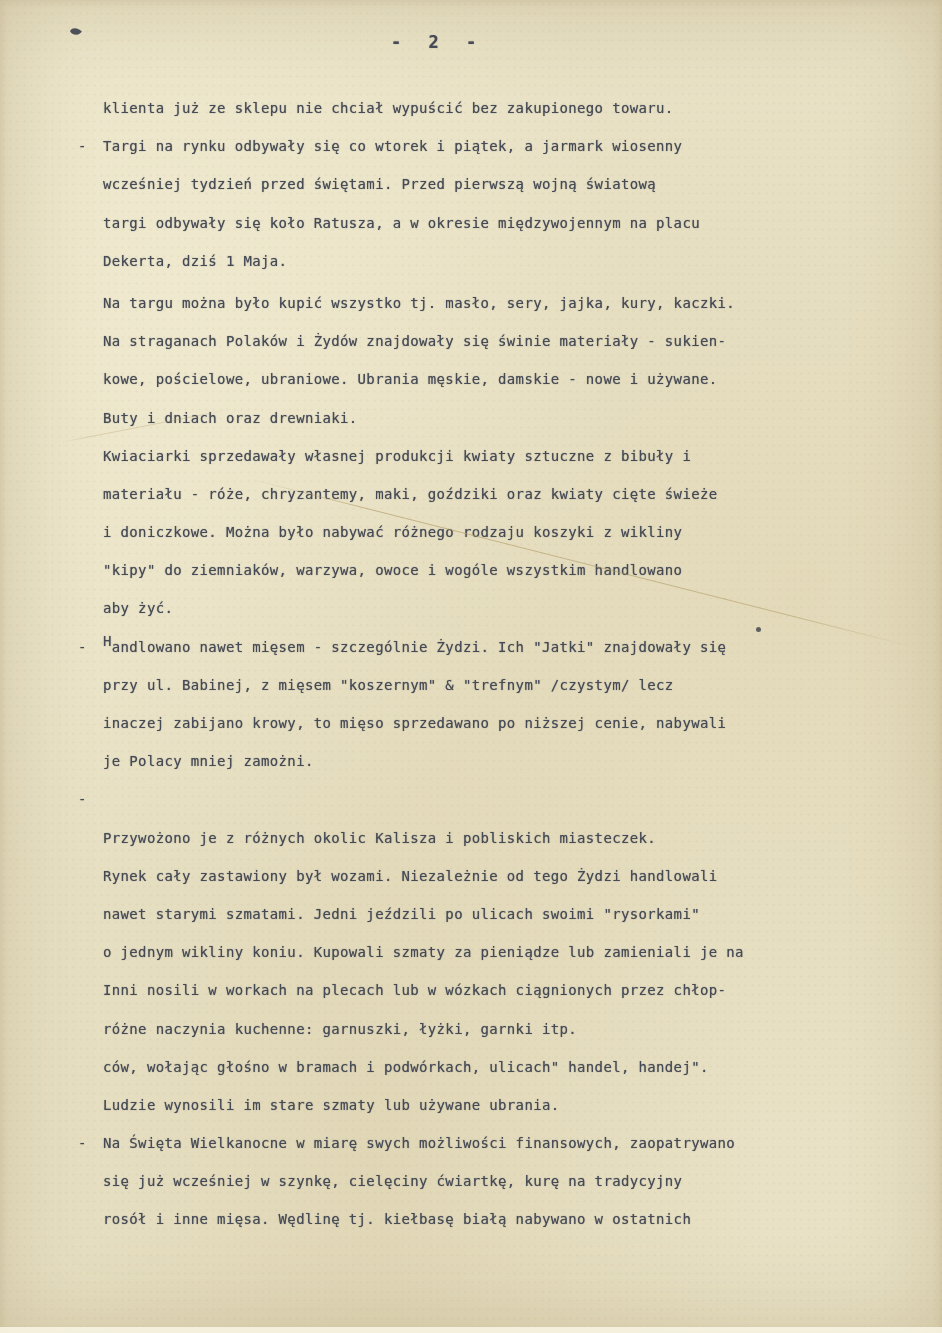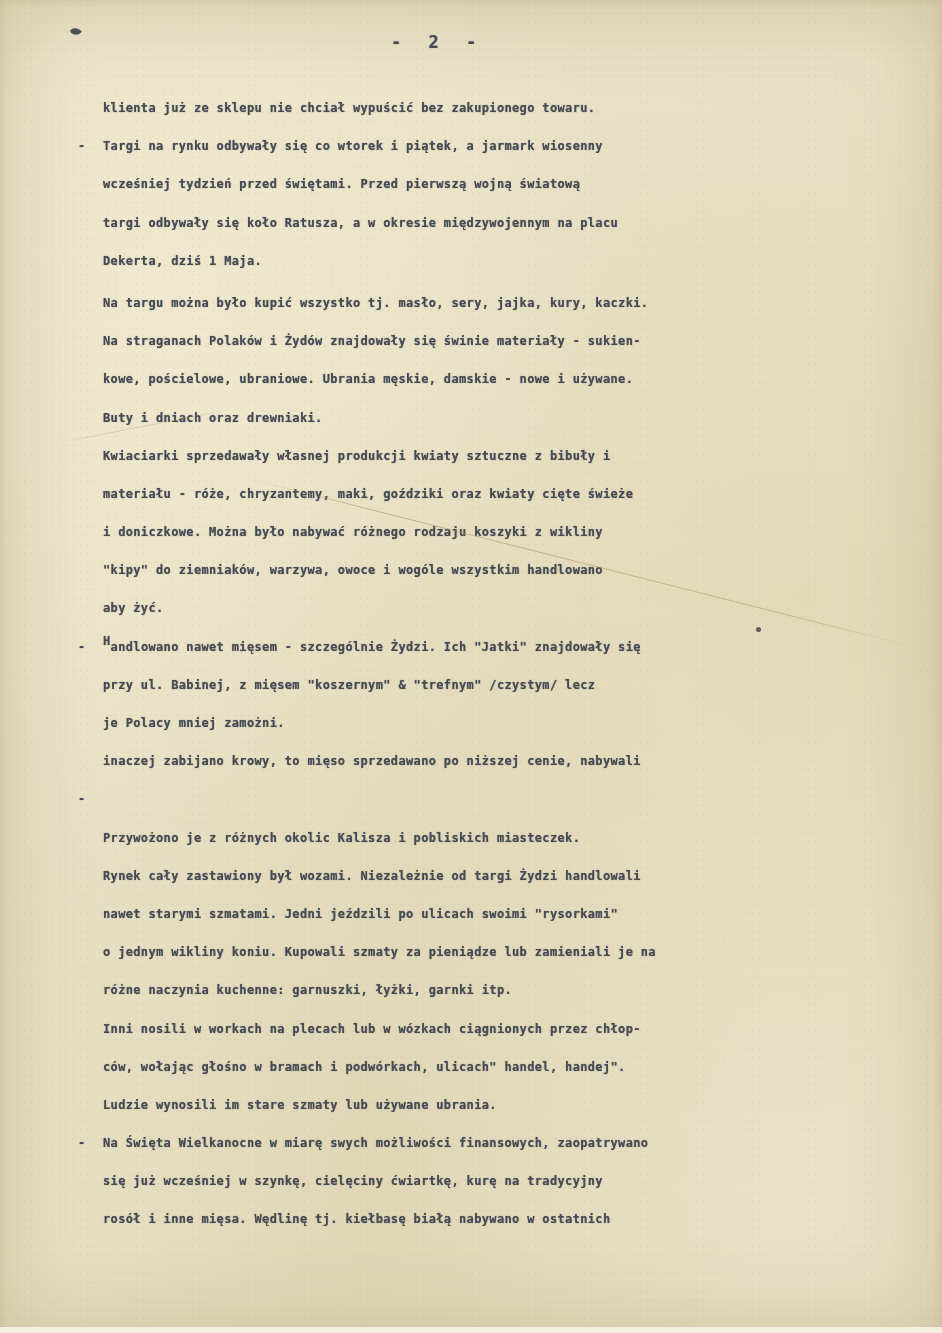--- a/index.html
+++ b/index.html
@@ -38,21 +38,21 @@
   }
   .speck{
     position:absolute;width:5px;height:5px;border-radius:50%;
     background:rgba(60,64,74,0.8);
   }
   .text-block{
     position:absolute;top:89px;left:103px;width:830px;
   }
   .line{
     position:relative;height:38.2px;line-height:38.2px;
-    font-size:12px;font-weight:700;letter-spacing:0.35px;
+    font-size:14px;font-weight:400;letter-spacing:0.35px;
     color:var(--ink,#454a54);
     text-shadow:0 0 1.1px rgba(72,77,88,0.70);
     white-space:pre;
   }
   .line.gap{margin-top:4px;}
   .dash{position:absolute;left:-25px;top:0;}
   .raised{position:relative;top:-6px;}
   .crease{
     position:absolute;height:1px;
     background:linear-gradient(90deg, rgba(176,154,102,0), rgba(176,154,102,0.65) 18%, rgba(176,154,102,0.6) 82%, rgba(176,154,102,0));
@@ -77,29 +77,29 @@
       <div class="line"><span>Na straganach Polaków i Żydów znajdowały się świnie materiały - sukien-</span></div>
       <div class="line"><span>kowe, pościelowe, ubraniowe. Ubrania męskie, damskie - nowe i używane.</span></div>
       <div class="line"><span>Buty i dniach oraz drewniaki.</span></div>
       <div class="line"><span>Kwiaciarki sprzedawały własnej produkcji kwiaty sztuczne z bibuły i</span></div>
       <div class="line"><span>materiału - róże, chryzantemy, maki, goździki oraz kwiaty cięte świeże</span></div>
       <div class="line"><span>i doniczkowe. Można było nabywać różnego rodzaju koszyki z wikliny</span></div>
       <div class="line"><span>"kipy" do ziemniaków, warzywa, owoce i wogóle wszystkim handlowano</span></div>
       <div class="line"><span>aby żyć.</span></div>
       <div class="line"><span class="dash">-</span><span><span class="raised">H</span>andlowano nawet mięsem - szczególnie Żydzi. Ich "Jatki" znajdowały się</span></div>
       <div class="line"><span>przy ul. Babinej, z mięsem "koszernym" &amp; "trefnym" /czystym/ lecz</span></div>
+      <div class="line"><span>inaczej zabijano krowy, to mięso sprzedawano po niższej cenie, nabywali</span></div>
       <div class="line"><span>je Polacy mniej zamożni.</span></div>
-      <div class="line"><span>inaczej zabijano krowy, to mięso sprzedawano po niższej cenie, nabywali</span></div>
       <div class="line"><span class="dash">-</span></div>
       <div class="line"><span>Przywożono je z różnych okolic Kalisza i pobliskich miasteczek.</span></div>
-      <div class="line"><span>Rynek cały zastawiony był wozami. Niezależnie od targi Żydzi handlowali</span></div>
+      <div class="line"><span>Rynek cały zastawiony był wozami. Niezależnie od tego Żydzi handlowali</span></div>
       <div class="line"><span>nawet starymi szmatami. Jedni jeździli po ulicach swoimi "rysorkami"</span></div>
       <div class="line"><span>o jednym wikliny koniu. Kupowali szmaty za pieniądze lub zamieniali je na</span></div>
+      <div class="line"><span>Inni nosili w workach na plecach lub w wózkach ciągnionych przez chłop-</span></div>
       <div class="line"><span>różne naczynia kuchenne: garnuszki, łyżki, garnki itp.</span></div>
-      <div class="line"><span>Inni nosili w workach na plecach lub w wózkach ciągnionych przez chłop-</span></div>
       <div class="line"><span>ców, wołając głośno w bramach i podwórkach, ulicach" handel, handej".</span></div>
       <div class="line"><span>Ludzie wynosili im stare szmaty lub używane ubrania.</span></div>
       <div class="line"><span class="dash">-</span><span>Na Święta Wielkanocne w miarę swych możliwości finansowych, zaopatrywano</span></div>
       <div class="line"><span>się już wcześniej w szynkę, cielęciny ćwiartkę, kurę na tradycyjny</span></div>
       <div class="line"><span>rosół i inne mięsa. Wędlinę tj. kiełbasę białą nabywano w ostatnich</span></div>
     </div>
   <div class="crease crease-1"></div>
   <div class="crease crease-2"></div>
   <span class="speck" style="left:756px;top:627px;"></span>
   <div class="bottom-edge"></div>

